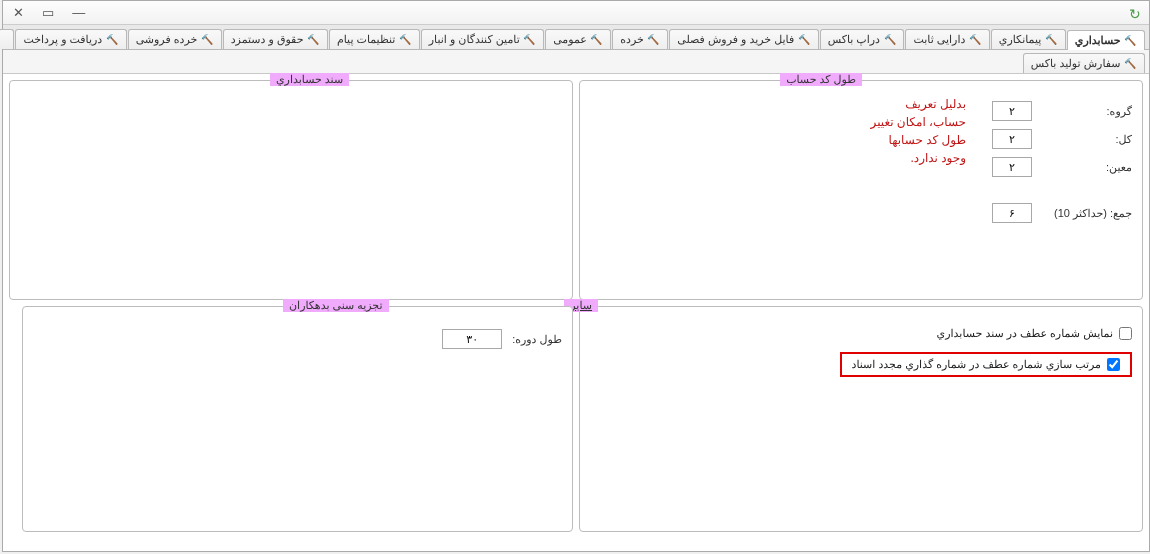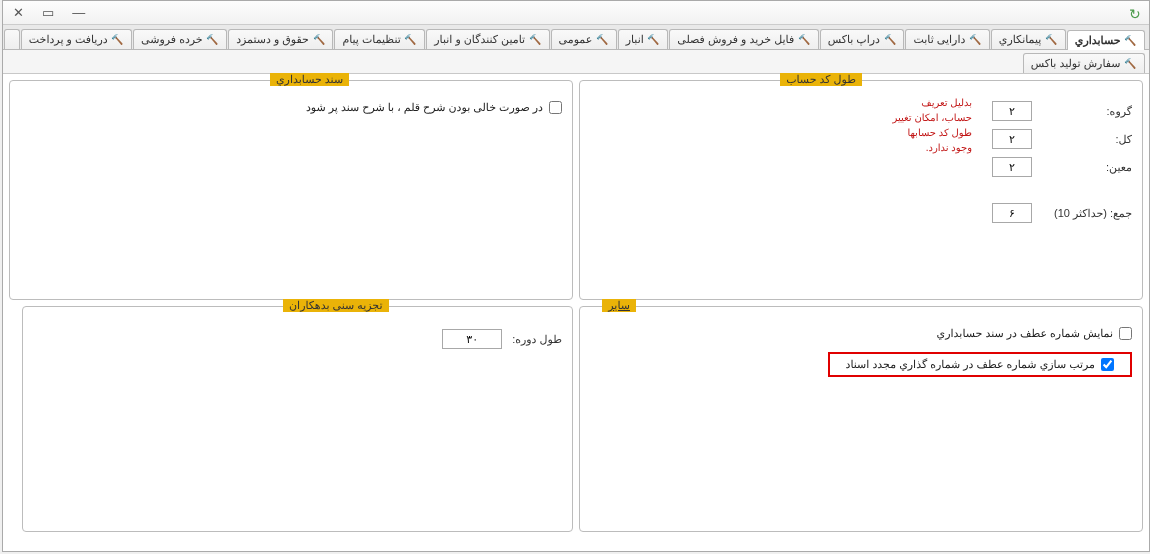--- a/index.html
+++ b/index.html
@@ -80,53 +80,54 @@
 .groupbox {
   border:1px solid #bcbcbc;
   border-radius:4px;
   position:relative;
   background:#fff;
   padding:14px 10px 10px 10px;
 }
 .groupbox > legend {
   position:absolute;
   top:-8px;
-  background:#eab308;
+  background:#f0abfc;
   padding:0 6px;
   font-size:11px;
   color:#333;
 }
 
 .gb-acctlen legend { right: 280px; }
 .gb-sand legend { left: 260px; }
-.gb-other legend { right: 506px; text-decoration: underline; }
+.gb-other legend { right: 544px; text-decoration: underline; }
 .gb-aging legend { left: 260px; }
 
 .acct-rows { display:flex; flex-direction:column; gap:8px; margin-top:6px; }
 .acct-row { display:flex; align-items:center; gap:10px; }
 .acct-row label { width:90px; color:#333; }
 .num-input {
   width:40px;
   height:20px;
   border:1px solid #a8a8a8;
   text-align:center;
   font-family:inherit;
   font-size:11px;
   background:#fff;
 }
 .warning {
   color:#c21616;
-  font-size:10px;
+  font-size:12px;
   line-height:1.5;
+  margin-right:6px;
 }
 .check-row { display:flex; align-items:center; gap:6px; margin:6px 0; font-size:11px; color:#222; direction:rtl;}
 .check-row input[type=checkbox]{ width:13px; height:13px; }
 .highlight {
   border:2px solid #e00000;
-  padding:4px 16px;
+  padding:4px 10px;
   display:inline-flex;
 }
 .period-row { display:flex; align-items:center; gap:10px; margin-top:8px; }
 .period-row label { color:#333; }
 
 .gb-acctlen { grid-column:1; grid-row:1; }
 .gb-sand    { grid-column:2; grid-row:1; }
 .gb-other   { grid-column:1; grid-row:2; }
 .gb-aging   { grid-column:2; grid-row:2;margin-left:13px; }
 </style>
@@ -161,21 +162,21 @@
       <div class="tab">
         <span class="hammer-icon">🔨</span>
         <span>دراپ باکس</span>
       </div>
       <div class="tab">
         <span class="hammer-icon">🔨</span>
         <span>فایل خرید و فروش فصلی</span>
       </div>
       <div class="tab">
         <span class="hammer-icon">🔨</span>
-        <span>انبار</span>
+        <span>خرده</span>
       </div>
       <div class="tab">
         <span class="hammer-icon">🔨</span>
         <span>عمومی</span>
       </div>
       <div class="tab">
         <span class="hammer-icon">🔨</span>
         <span>تامین کنندگان و انبار</span>
       </div>
       <div class="tab">
@@ -230,24 +231,20 @@
           <div>بدلیل تعریف</div>
           <div>حساب، امکان تغییر</div>
           <div>طول کد حسابها</div>
           <div>وجود ندارد.</div>
         </div>
       </div>
     </div>
 
     <div class="groupbox gb-sand">
       <legend>سند حسابداري</legend>
-      <div class="check-row">
-        <input type="checkbox" style="">
-        <span>در صورت خالی بودن شرح قلم ، با شرح سند پر شود</span>
-      </div>
     </div>
 
     <div class="groupbox gb-other">
       <legend>سایر</legend>
       <div class="check-row">
         <input type="checkbox" style="">
         <span>نمایش شماره عطف در سند حسابداري</span>
       </div>
       <div class="check-row highlight">
         <input type="checkbox" checked="" style="">

